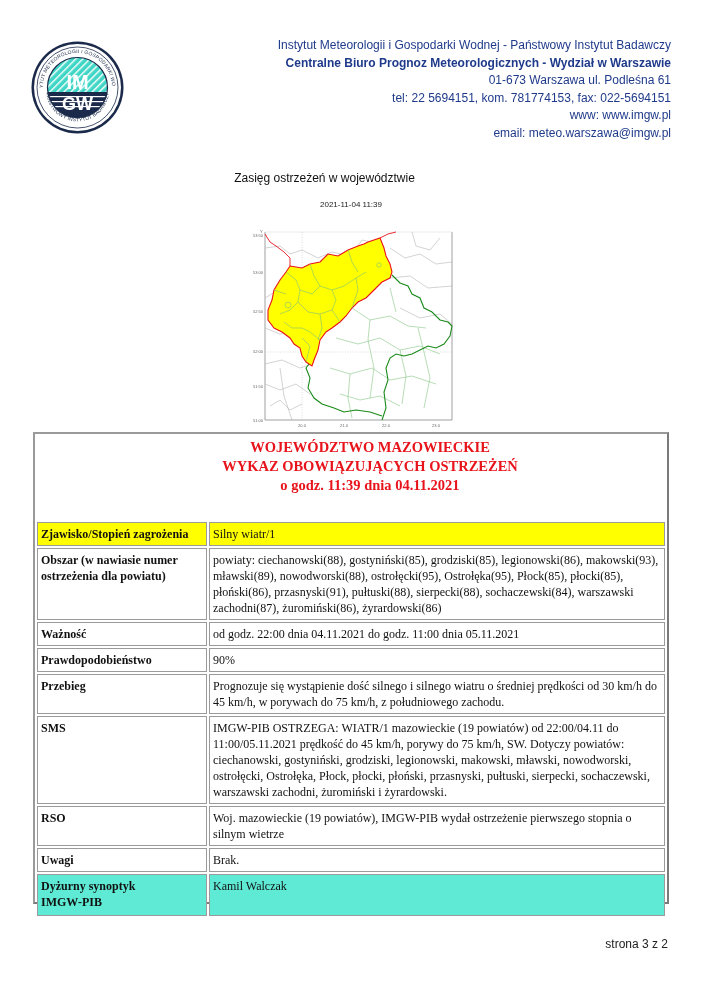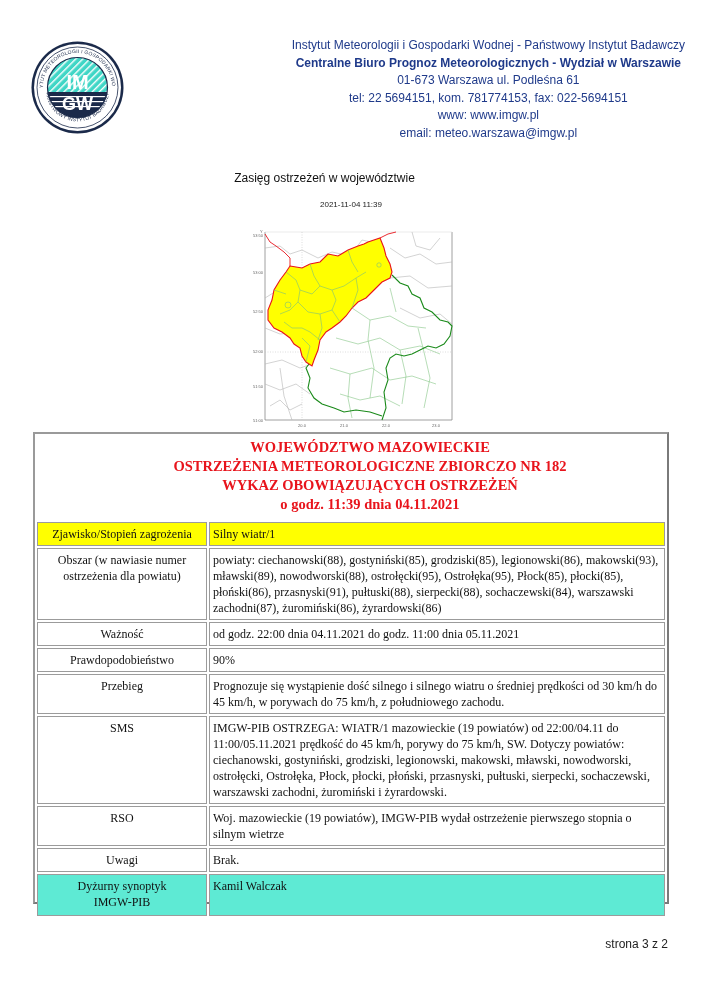--- a/index.html
+++ b/index.html
@@ -1,34 +1,34 @@
 <!DOCTYPE html>
 <html><head>
 <meta charset="utf-8">
 <style>
   html, body { margin: 0; padding: 0; background: #ffffff; }
   body { width: 702px; height: 994px; position: relative; overflow: hidden; font-family: "Liberation Sans", sans-serif; }
 
   .logo { position: absolute; left: 30px; top: 40px; width: 95px; height: 95px; }
 
-  .header { position: absolute; right: 17px; top: 37px; text-align: center; color: #1f3a8a; font-size: 12px; line-height: 17.5px; font-family: "Liberation Sans", sans-serif; }
+  .header { position: absolute; right: 31px; top: 37px; text-align: right; color: #1f3a8a; font-size: 12px; line-height: 17.5px; font-family: "Liberation Sans", sans-serif; }
   .header .bold { font-weight: bold; }
 
   .map-title { position: absolute; left: 0; width: 649px; top: 171px; text-align: center; font-size: 12px; color: #111; }
   .map-subtitle { position: absolute; left: 0; width: 702px; top: 200px; text-align: center; font-size: 8px; line-height: 10px; color: #222; }
 
   .map { position: absolute; left: 240px; top: 228px; width: 220px; height: 205px; }
 
   .panel { position: absolute; left: 33px; top: 432px; width: 636px; height: 472px; border: 2px solid #9a9a9a; border-right-color: #7a7a7a; border-bottom-color: #7a7a7a; box-sizing: border-box; background: #fff; }
 
   .heading { text-align: center; color: #e8141c; font-family: "Liberation Serif", serif; font-weight: bold; font-size: 14.5px; line-height: 19px; padding-top: 4px; margin-left: 38px; }
 
   table.warn { position: absolute; left: 0; top: 86px; width: 632px; border-collapse: separate; border-spacing: 2px; font-family: "Liberation Serif", serif; font-size: 12px; color: #111; }
   table.warn td { border: 1px solid #9b9b9b; padding: 3px 3px 3px 3px; vertical-align: top; line-height: 16px; }
-  table.warn td.label { width: 162px; font-weight: normal; text-align: center; }
+  table.warn td.label { width: 162px; font-weight: bold; }
   tr.yellow td { background: #ffff00; }
   tr.grey td { background: #5eead4; }
 
   .page-num { position: absolute; right: 34px; top: 937px; font-size: 12px; color: #222; }
 </style>
 </head>
 <body>
 
 <div class="logo">
   <svg width="95" height="95" viewBox="0 0 95 95">
@@ -157,21 +157,20 @@
       <text x="104" y="199">21.0</text>
       <text x="146" y="199">22.0</text>
       <text x="196" y="199">23.0</text>
     </g>
   </svg>
 </div>
 
 <div class="panel">
   <div class="heading">
     <div>WOJEWÓDZTWO MAZOWIECKIE</div>
-    <div>OSTRZEŻENIA METEOROLOGICZNE ZBIORCZO NR 182</div>
     <div>WYKAZ OBOWIĄZUJĄCYCH OSTRZEŻEŃ</div>
     <div>o godz. 11:39 dnia 04.11.2021</div>
   </div>
 
   <table class="warn">
     <tbody>
         <tr class="yellow">
       <td class="label">Zjawisko/Stopień zagrożenia</td>
       <td>Silny wiatr/1</td>
     </tr>

